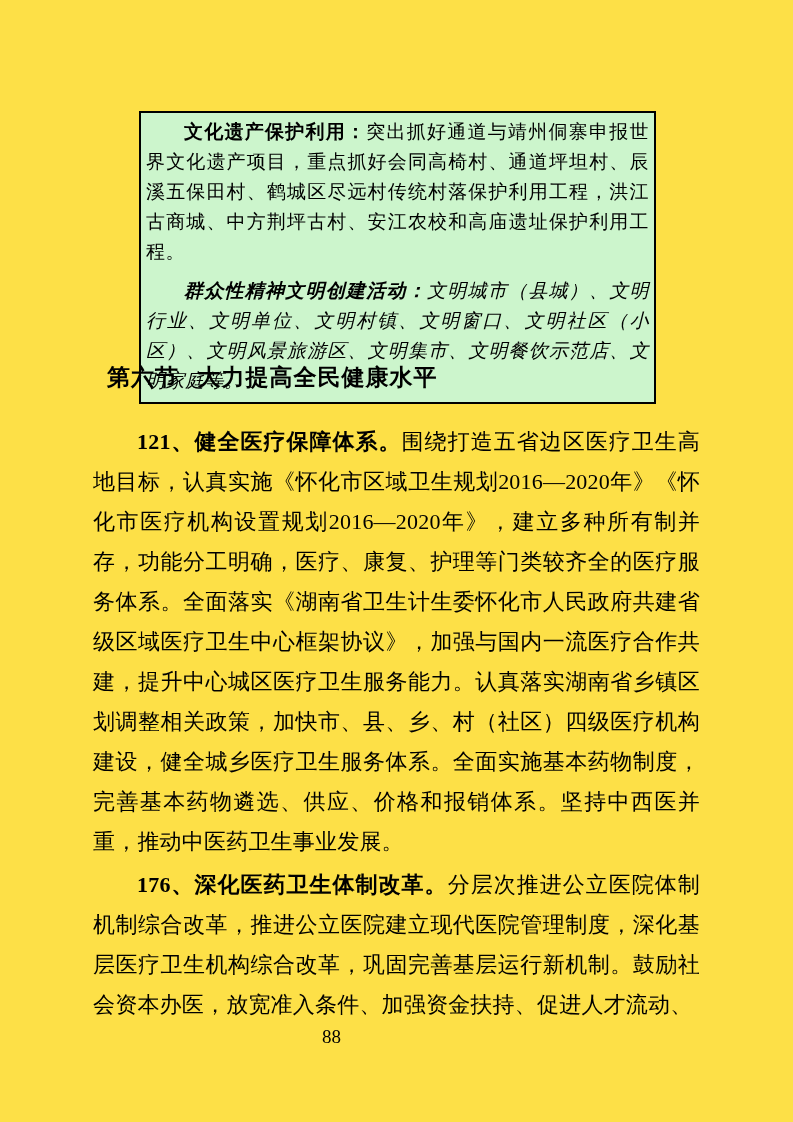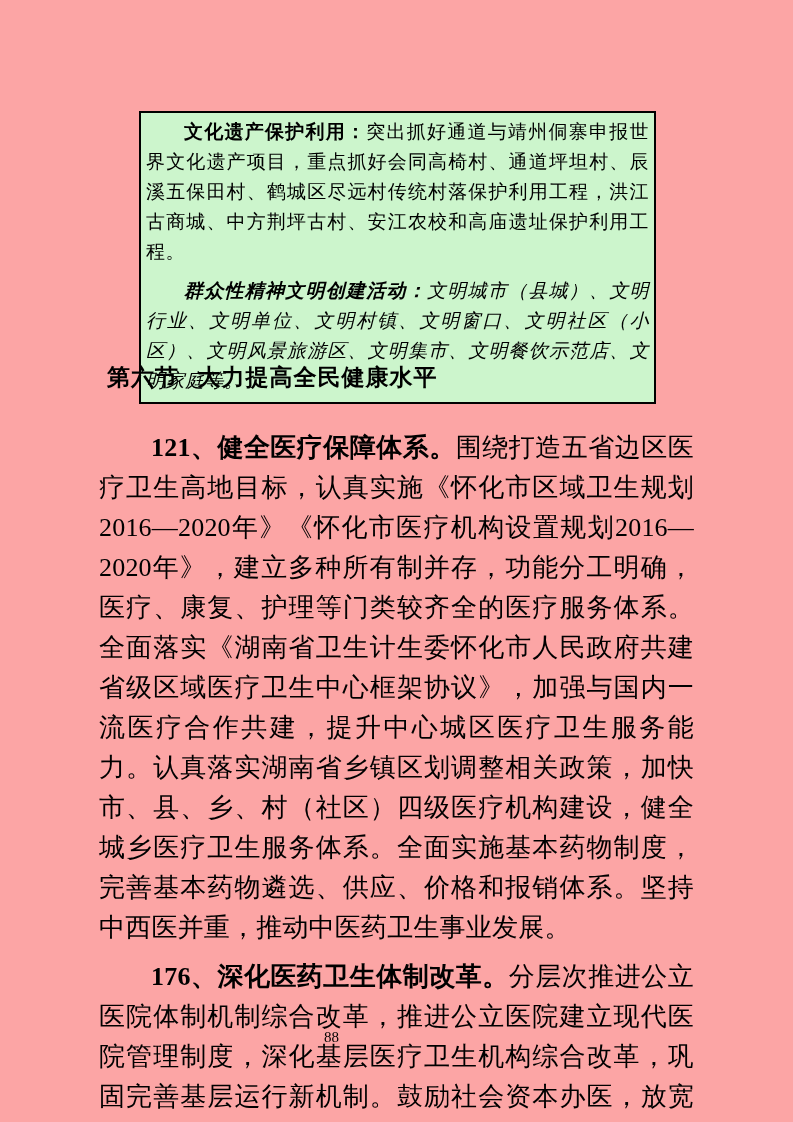--- a/index.html
+++ b/index.html
@@ -11,21 +11,21 @@
     width: 793px;
     height: 1122px;
     position: relative;
     overflow: hidden;
     font-family: "Liberation Serif", "DejaVu Serif", serif;
     color: #000000;
   }
   .page {
     position: absolute;
     inset: 0;
-    background: #fca5a5;
+    background: #fde047;
   }
 
   
   .highlight-box {
     position: absolute;
     left: 139px;
     top: 111px;
     width: 517px;
     box-sizing: border-box;
     border: 2px solid #000000;
@@ -64,39 +64,39 @@
   }
 
   
   .body-text {
     position: absolute;
     left: 90px;
     top: 419px;
     width: 613px;
   }
   .body-text p {
-    margin: 9px;
-    font-size: 26px;
+    margin: 3px;
+    font-size: 22px;
     line-height: 40px;
     text-indent: 2em;
     text-align: justify;
     letter-spacing: 0.2px;
   }
   .body-text .lead {
     font-weight: bold;
   }
 
   
   .page-footer {
     position: absolute;
     left: 0;
     top: 1026px;
     width: 663px;
     text-align: center;
-    font-size: 15px;
+    font-size: 19px;
     line-height: 22px;
   }
 </style>
 </head>
 <body>
 
 <div class="page">
 
   <div class="highlight-box">
     <p><span class="lead">文化遗产保护利用：</span><span>突出抓好通道与靖州侗寨申报世界文化遗产项目，重点抓好会同高椅村、通道坪坦村、辰溪五保田村、鹤城区尽远村传统村落保护利用工程，洪江古商城、中方荆坪古村、安江农校和高庙遗址保护利用工程。</span></p>

